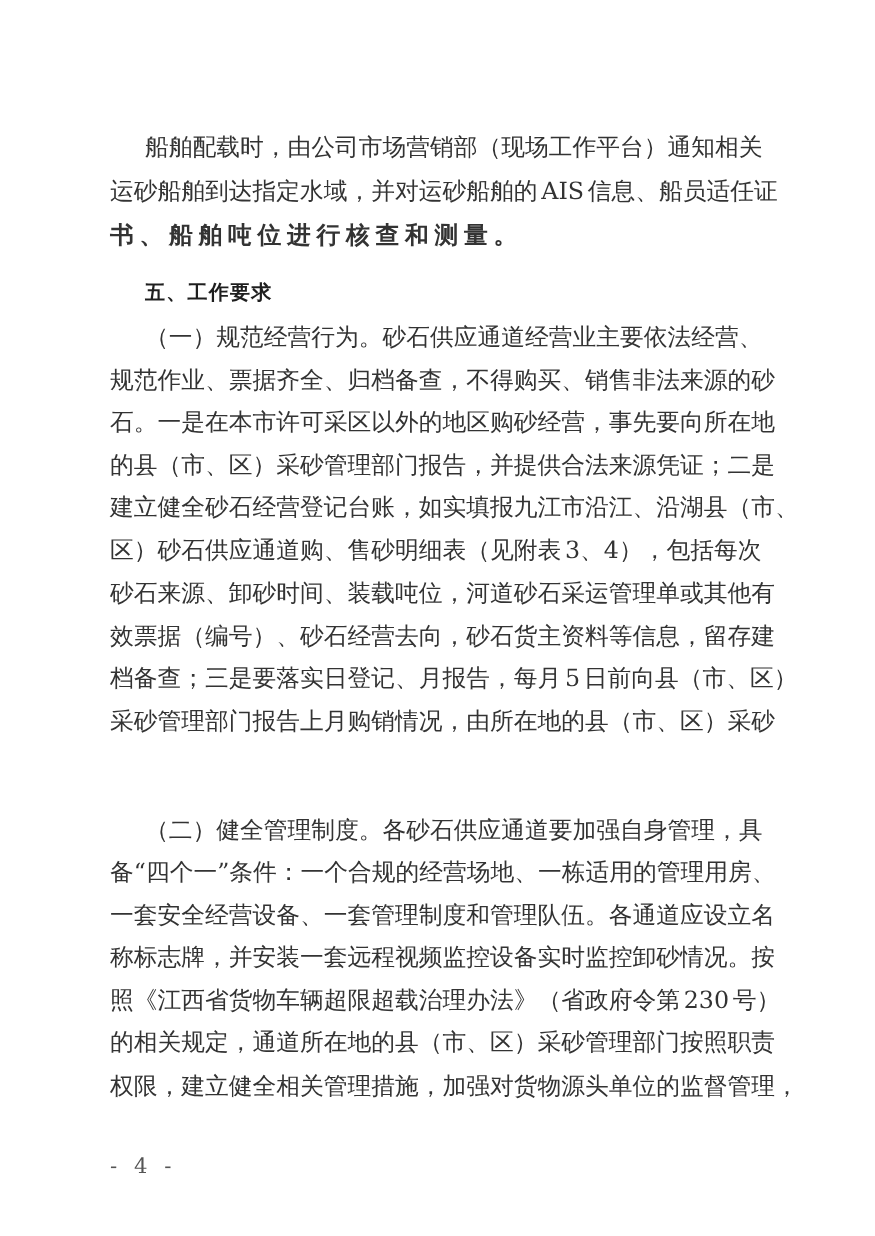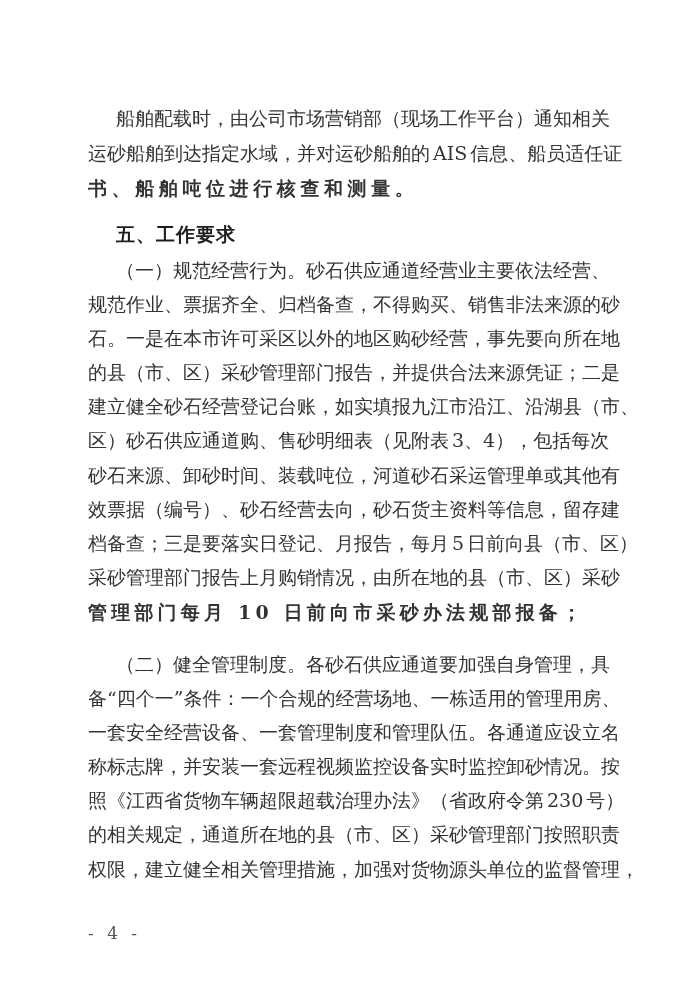--- a/index.html
+++ b/index.html
@@ -37,21 +37,21 @@
       text-align-last: left;
       font-weight: bold;
     }
     .line.indent {
       left: 116px;
       width: 488px;
     }
     .heading {
       position: absolute;
       left: 116px;
-      font-size: 19px;
+      font-size: 16px;
       line-height: 30px;
       font-weight: bold;
       color: #1e1e1e;
       font-family: Liberation Serif, serif;
       letter-spacing: 1px;
     }
     .page-number {
       position: absolute;
       left: 88px;
       top: 922px;
@@ -427,21 +427,20 @@
       <span>的</span>
       <span>县</span>
       <span>（</span>
       <span>市</span>
       <span>、</span>
       <span>区</span>
       <span>）</span>
       <span>采</span>
       <span>砂</span>
     </div>
-  <div class="line last" style="top:597px; letter-spacing:4.2px;">管理部门每月 10 日前向市采砂办法规部报备；</div>
 
   <div class="line indent" style="top: 649px; display: flex; justify-content: space-between;">
       <span>（</span>
       <span>二</span>
       <span>）</span>
       <span>健</span>
       <span>全</span>
       <span>管</span>
       <span>理</span>
       <span>制</span>

